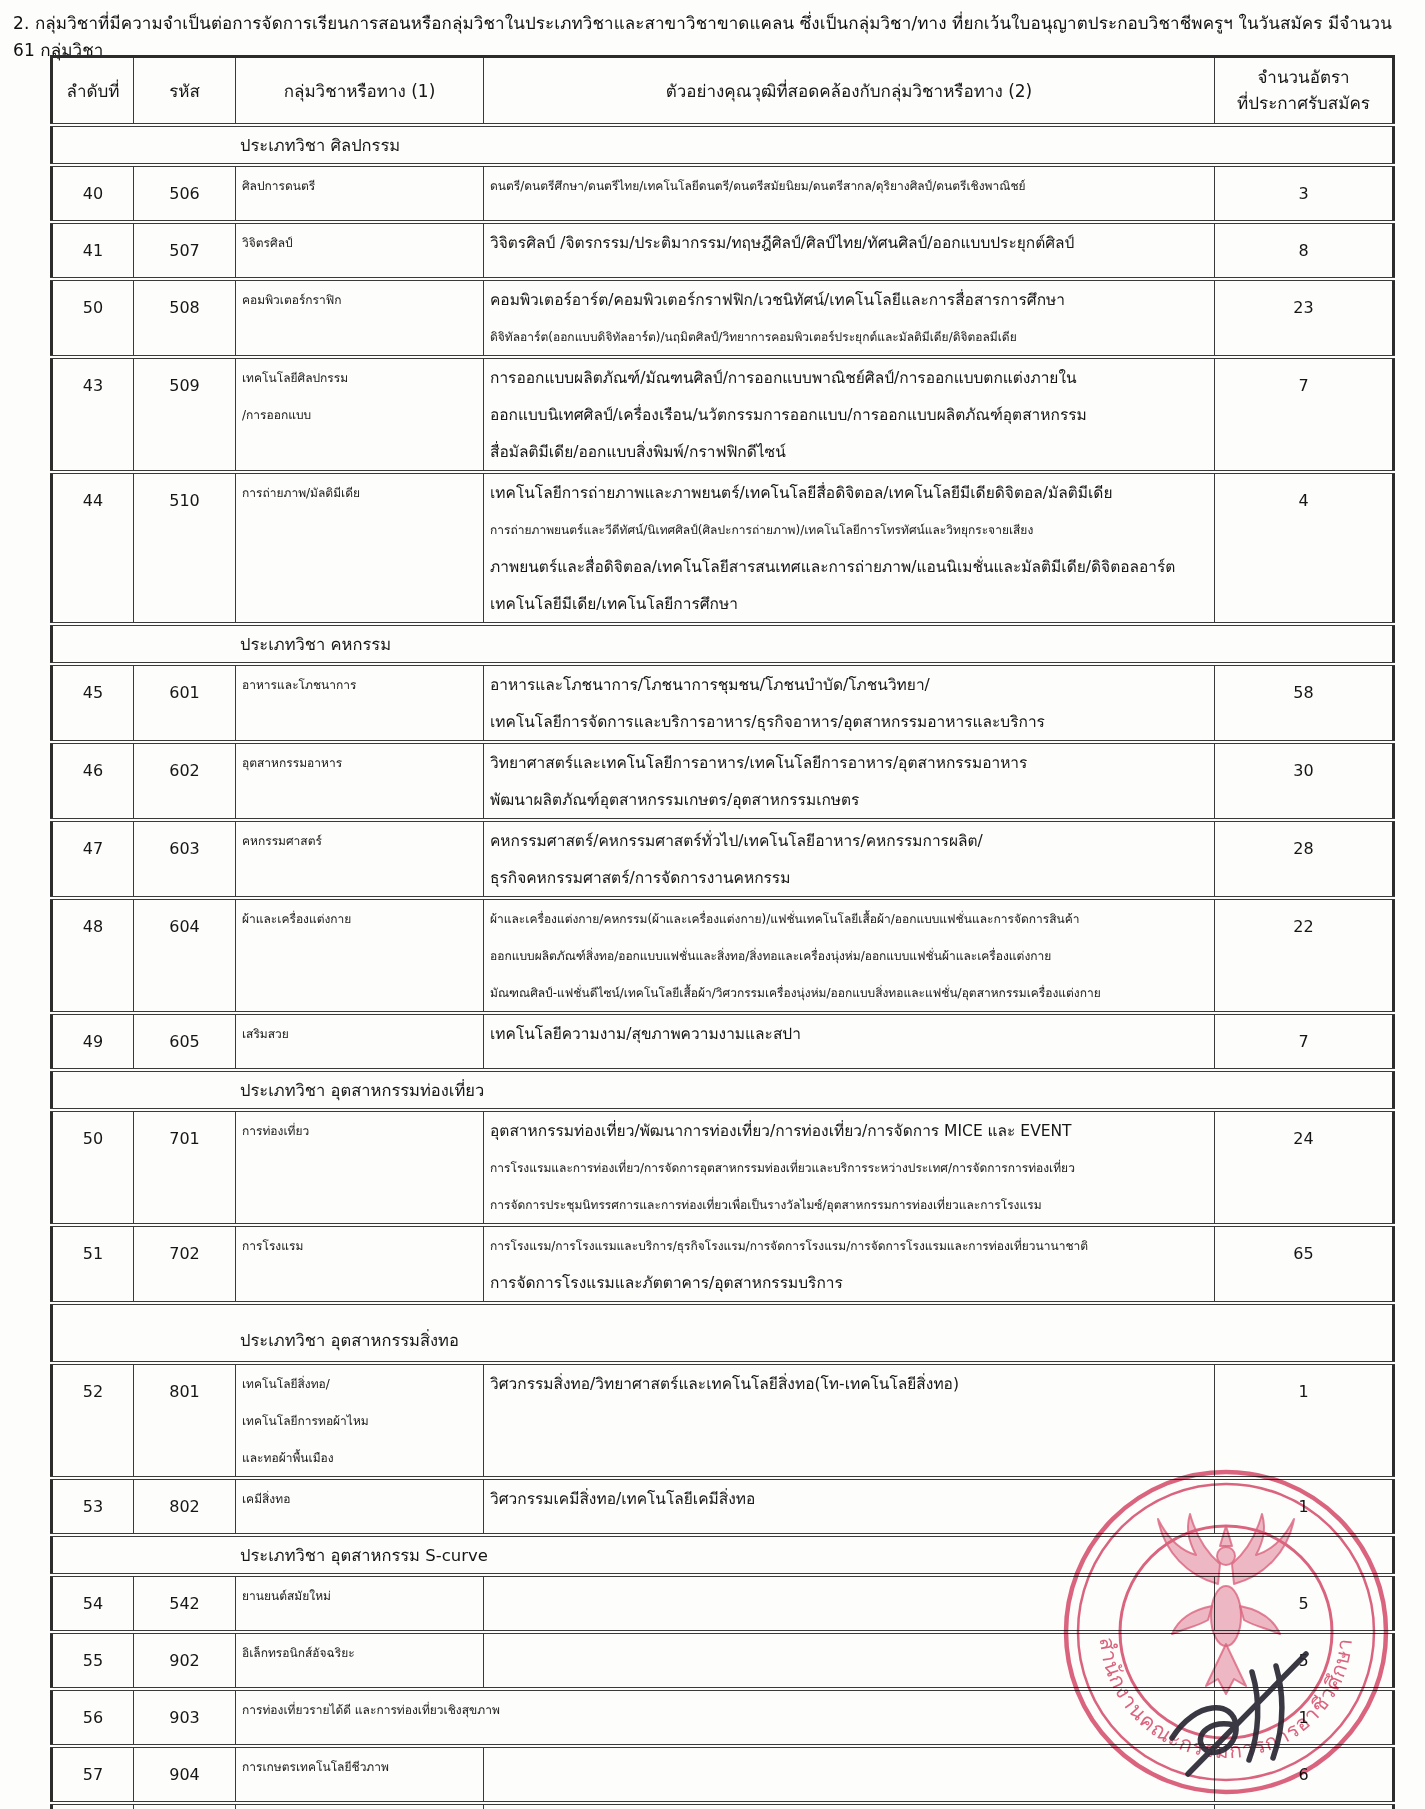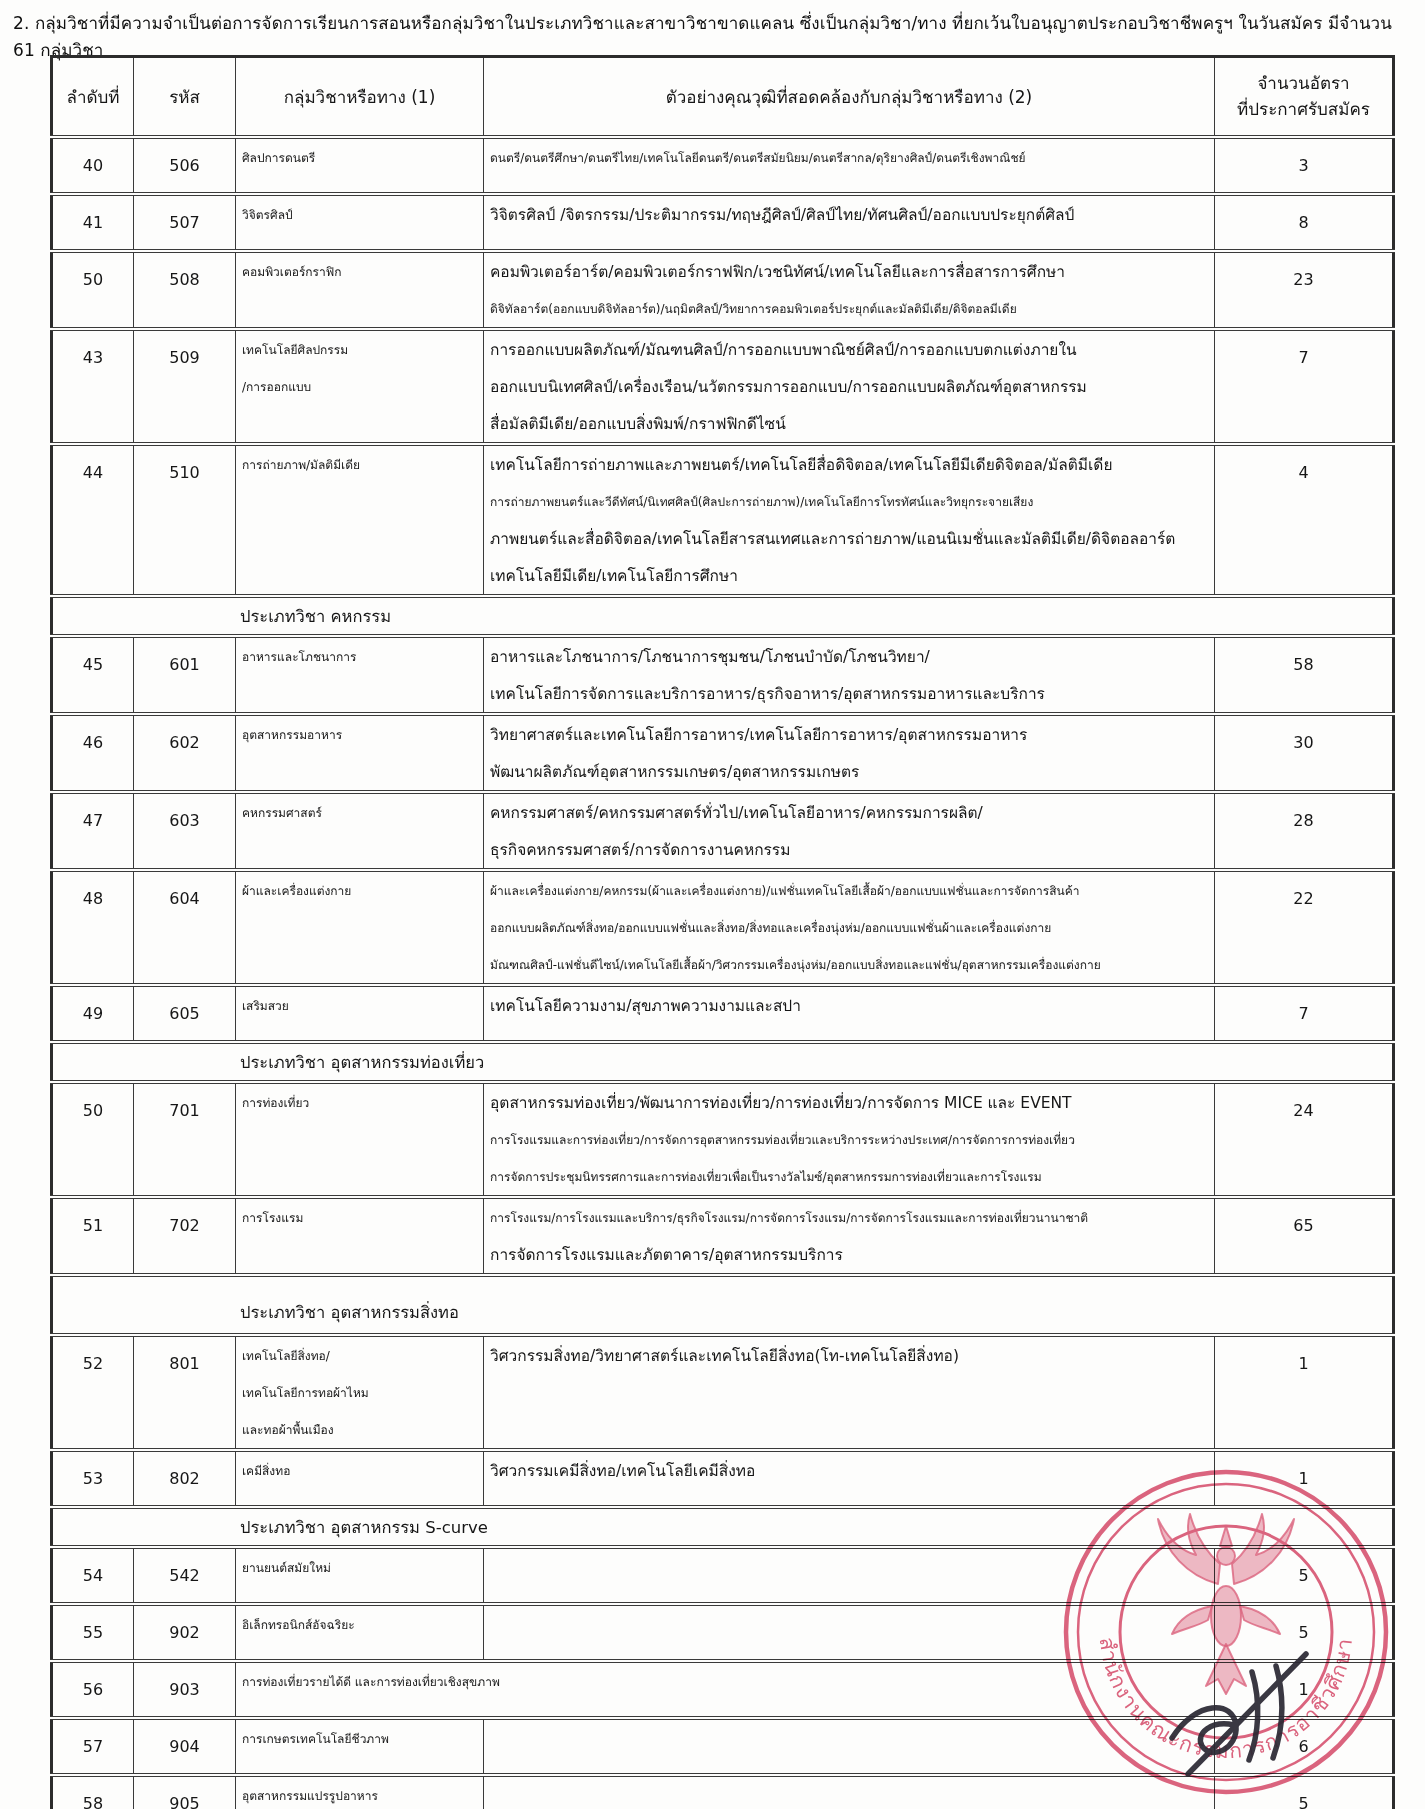--- a/index.html
+++ b/index.html
@@ -13,21 +13,21 @@
     position:absolute; left:13px; top:9px; width:1400px;
     font-size:17px; letter-spacing:0.1px; color:#101010;
   }
   table.main {
     position:absolute; left:50px; top:55px; width:1342px;
     border-collapse:collapse; table-layout:fixed;
     border:3px solid #2c2c2c;
   }
   th, td { border-left:1.5px solid #3a3a3a; border-right:1.5px solid #3a3a3a; padding:0; }
   th { border-top:none; border-bottom:4px double #3a3a3a; font-weight:400; font-size:17px; vertical-align:middle; text-align:center; }
-  thead tr { height:80px; }
+  thead tr { height:68px; }
   td { border-top:4px double #3a3a3a; vertical-align:top; }
   .section-row td {
     text-align:left; vertical-align:middle; padding-left:187px;
     font-size:16.5px;
   }
   .section-row { height:40px; }
   .section-row.tall { height:60px; }
   .section-row.tall td { vertical-align:bottom; padding-bottom:8px; }
   .line { height:37px; display:flex; align-items:center; padding:0 6px; overflow:hidden; white-space:nowrap; }
   .cell-center .line { justify-content:center; padding:8px 2px; }
@@ -61,20 +61,23 @@
         <th>รหัส</th>
         <th>กลุ่มวิชาหรือทาง (1)</th>
         <th>ตัวอย่างคุณวุฒิที่สอดคล้องกับกลุ่มวิชาหรือทาง (2)</th>
         <th class="hdr-two-line">
           <div>จำนวนอัตรา</div>
           <div>ที่ประกาศรับสมัคร</div>
         </th>
       </tr>
     </thead>
     <tbody id="tbody">
+        <tr class="section-row">
+          <td colspan="5">ประเภทวิชา ศิลปกรรม</td>
+        </tr>
         <tr style="height: 41px;">
           <td class="cell-center">
             <div class="line">40</div>
           </td>
           <td class="cell-center">
             <div class="line">506</div>
           </td>
           <td class="col-group">
             <div class="line">ศิลปการดนตรี</div>
           </td>

